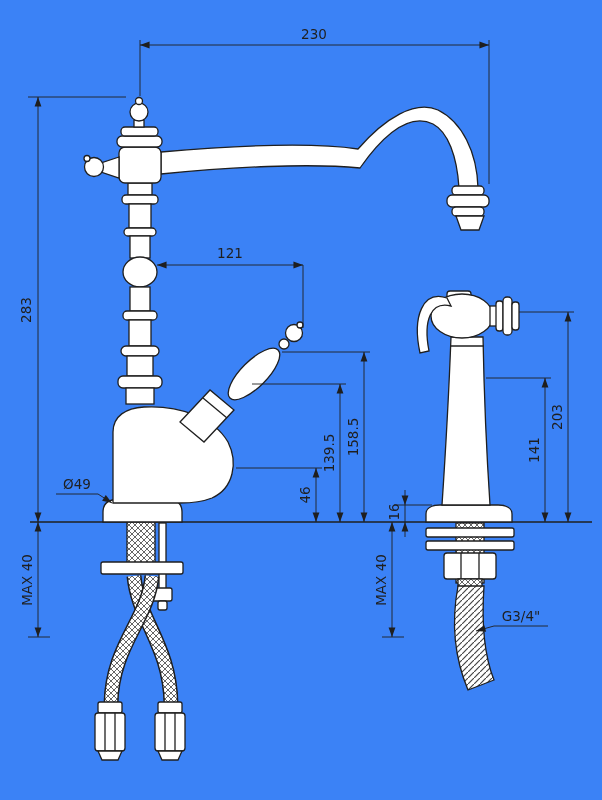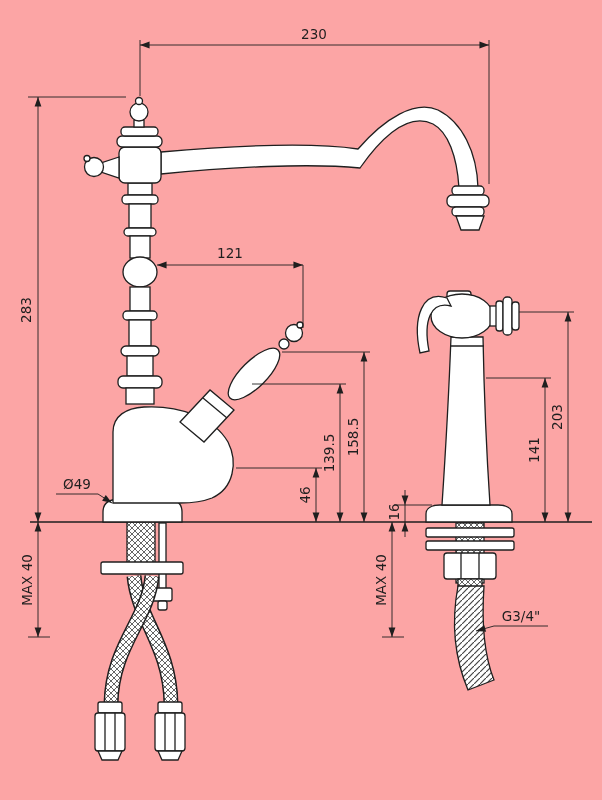--- a/index.html
+++ b/index.html
@@ -3,21 +3,21 @@
 <meta charset="utf-8">
 <style>
   html, body {
     margin: 0;
     padding: 0;
     background: #ffffff;
   }
   .sheet {
     width: 602px;
     height: 800px;
-    background: #fca5a5;
+    background: #3b82f6;
     position: relative;
     overflow: hidden;
   }
   svg { display: block; }
   text {
     font-family: "DejaVu Sans", "Liberation Sans", sans-serif;
     font-size: 13.5px;
     fill: #1f1f1f;
   }
 </style>

